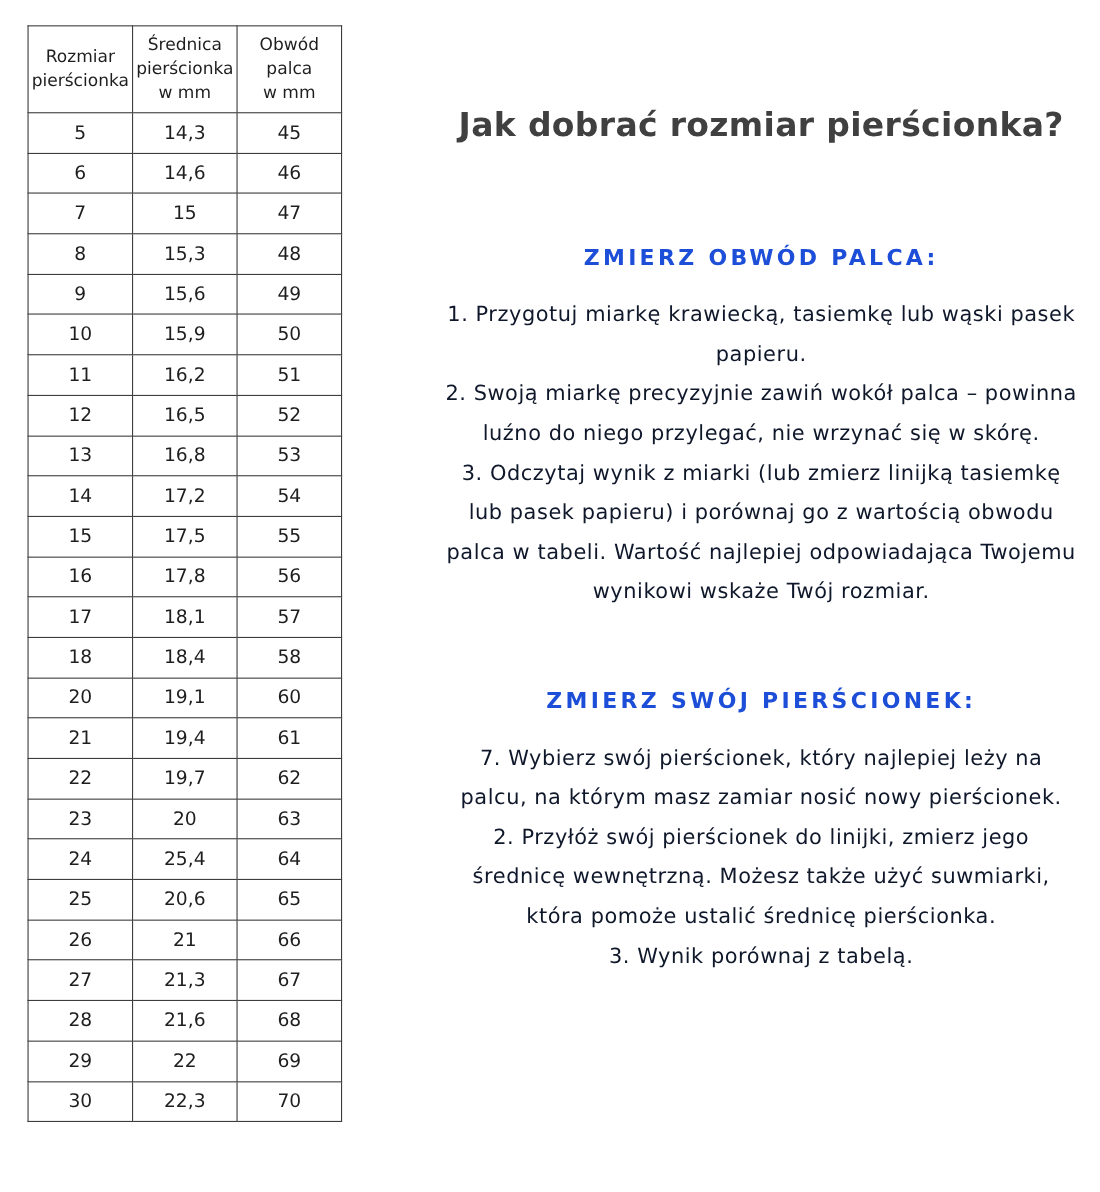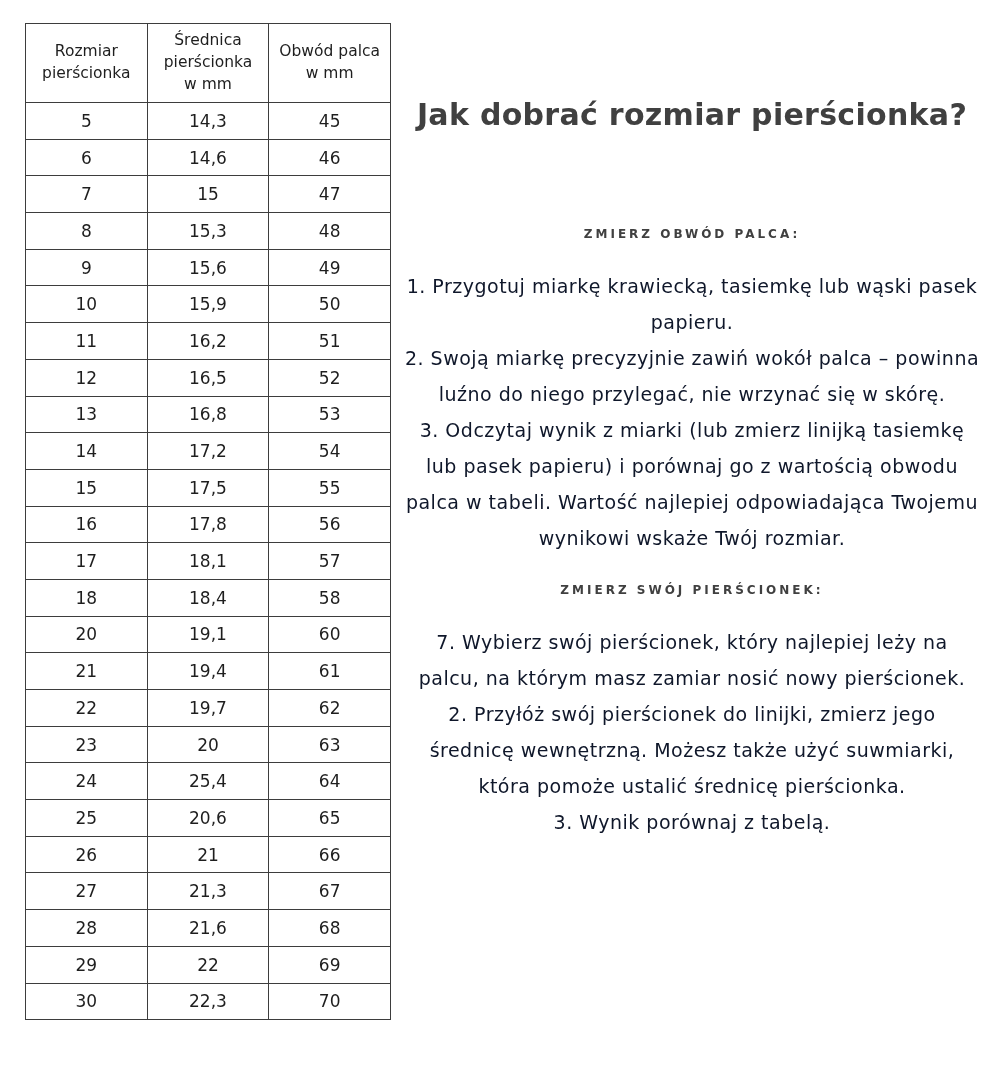--- a/index.html
+++ b/index.html
@@ -15,21 +15,21 @@
     font-family: "DejaVu Sans", "Liberation Sans", sans-serif;
     color: #1e1e1e;
     overflow: hidden;
   }
 
   
   .size-table {
     position: absolute;
     left: 25px;
     top: 23px;
-    width: 366px;
+    width: 286px;
     border-collapse: collapse;
     table-layout: fixed;
   }
   .size-table th,
   .size-table td {
     border: 1px solid #3d3d3d;
     text-align: center;
     vertical-align: middle;
     padding: 0;
     font-weight: 400;
@@ -56,28 +56,28 @@
   .title {
     margin: 96px 0 0 0;
     font-size: 30px;
     line-height: 38px;
     font-weight: 700;
     letter-spacing: 0.3px;
     color: #404040;
   }
   .section-heading {
     margin: 0;
-    font-size: 12px;
+    font-size: 20px;
     line-height: 24px;
     font-weight: 700;
     letter-spacing: 3px;
-    color: #404040;
+    color: #1d4ed8;
   }
   .section-heading.first { margin-top: 88px; }
-  .section-heading.second { margin-top: 22px; }
+  .section-heading.second { margin-top: 69px; }
   .steps {
     margin-top: 22px;
   }
   .steps p {
     margin: 0;
     font-size: 19px;
     line-height: 36px;
     letter-spacing: 0.5px;
     color: #0f172a;
   }

